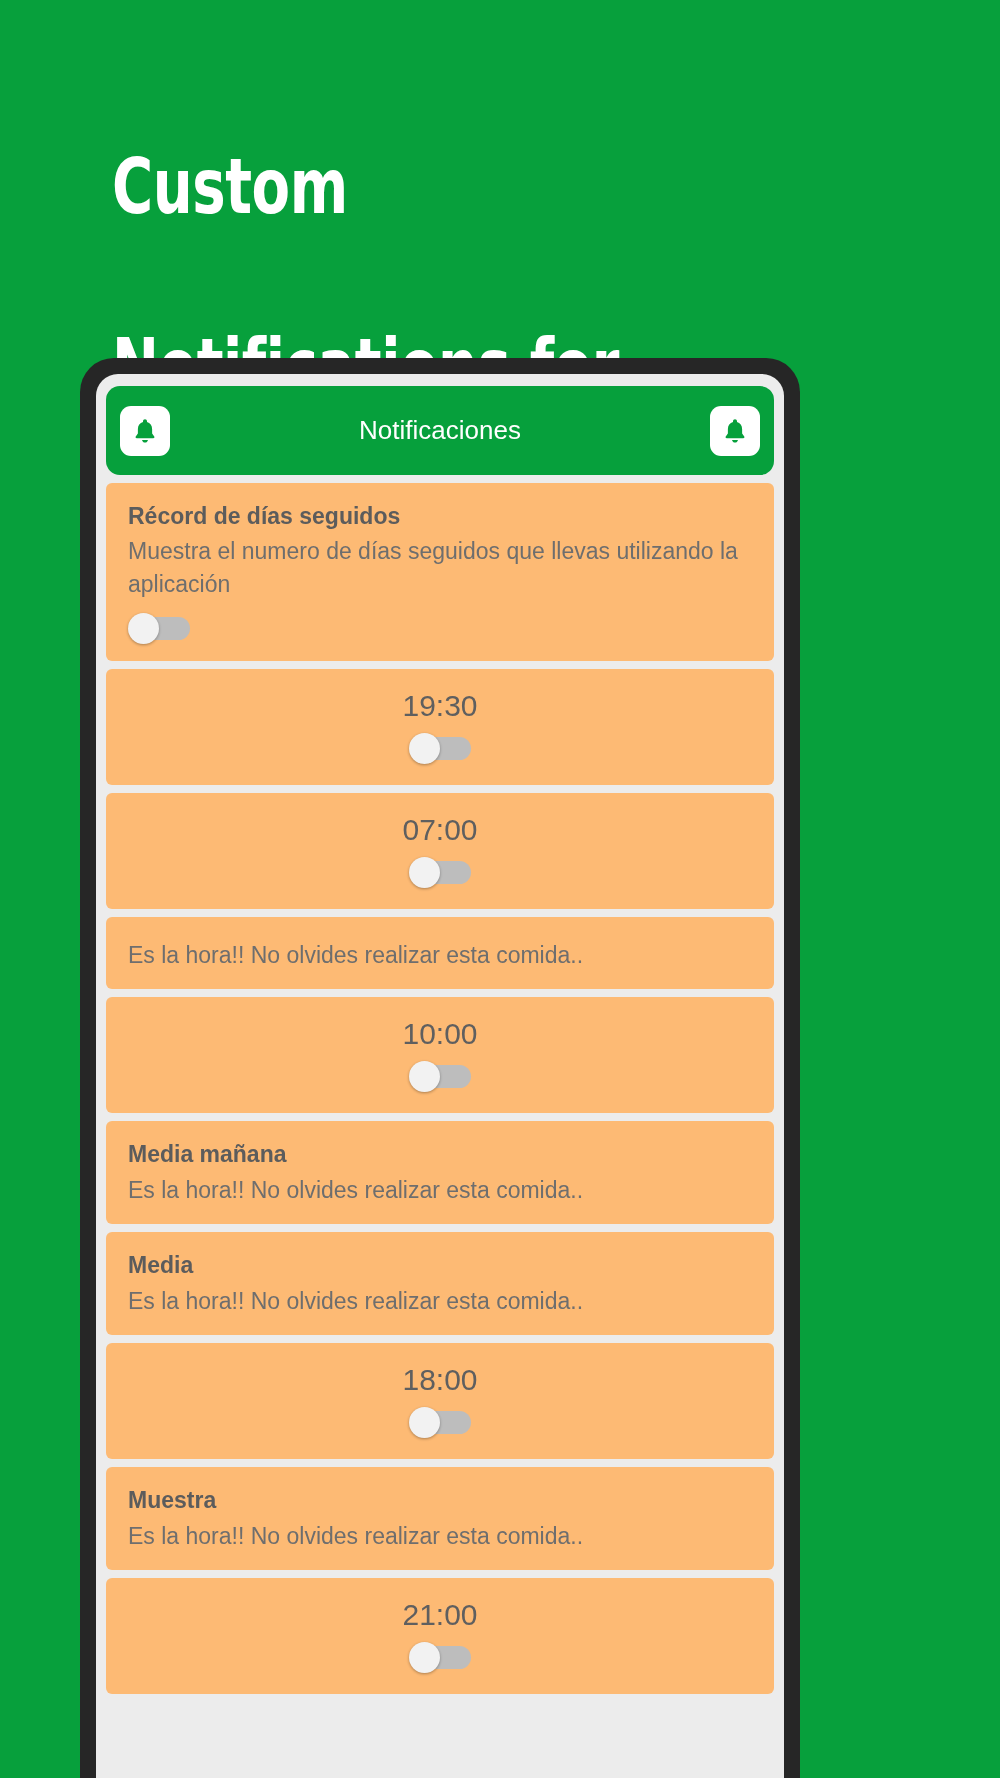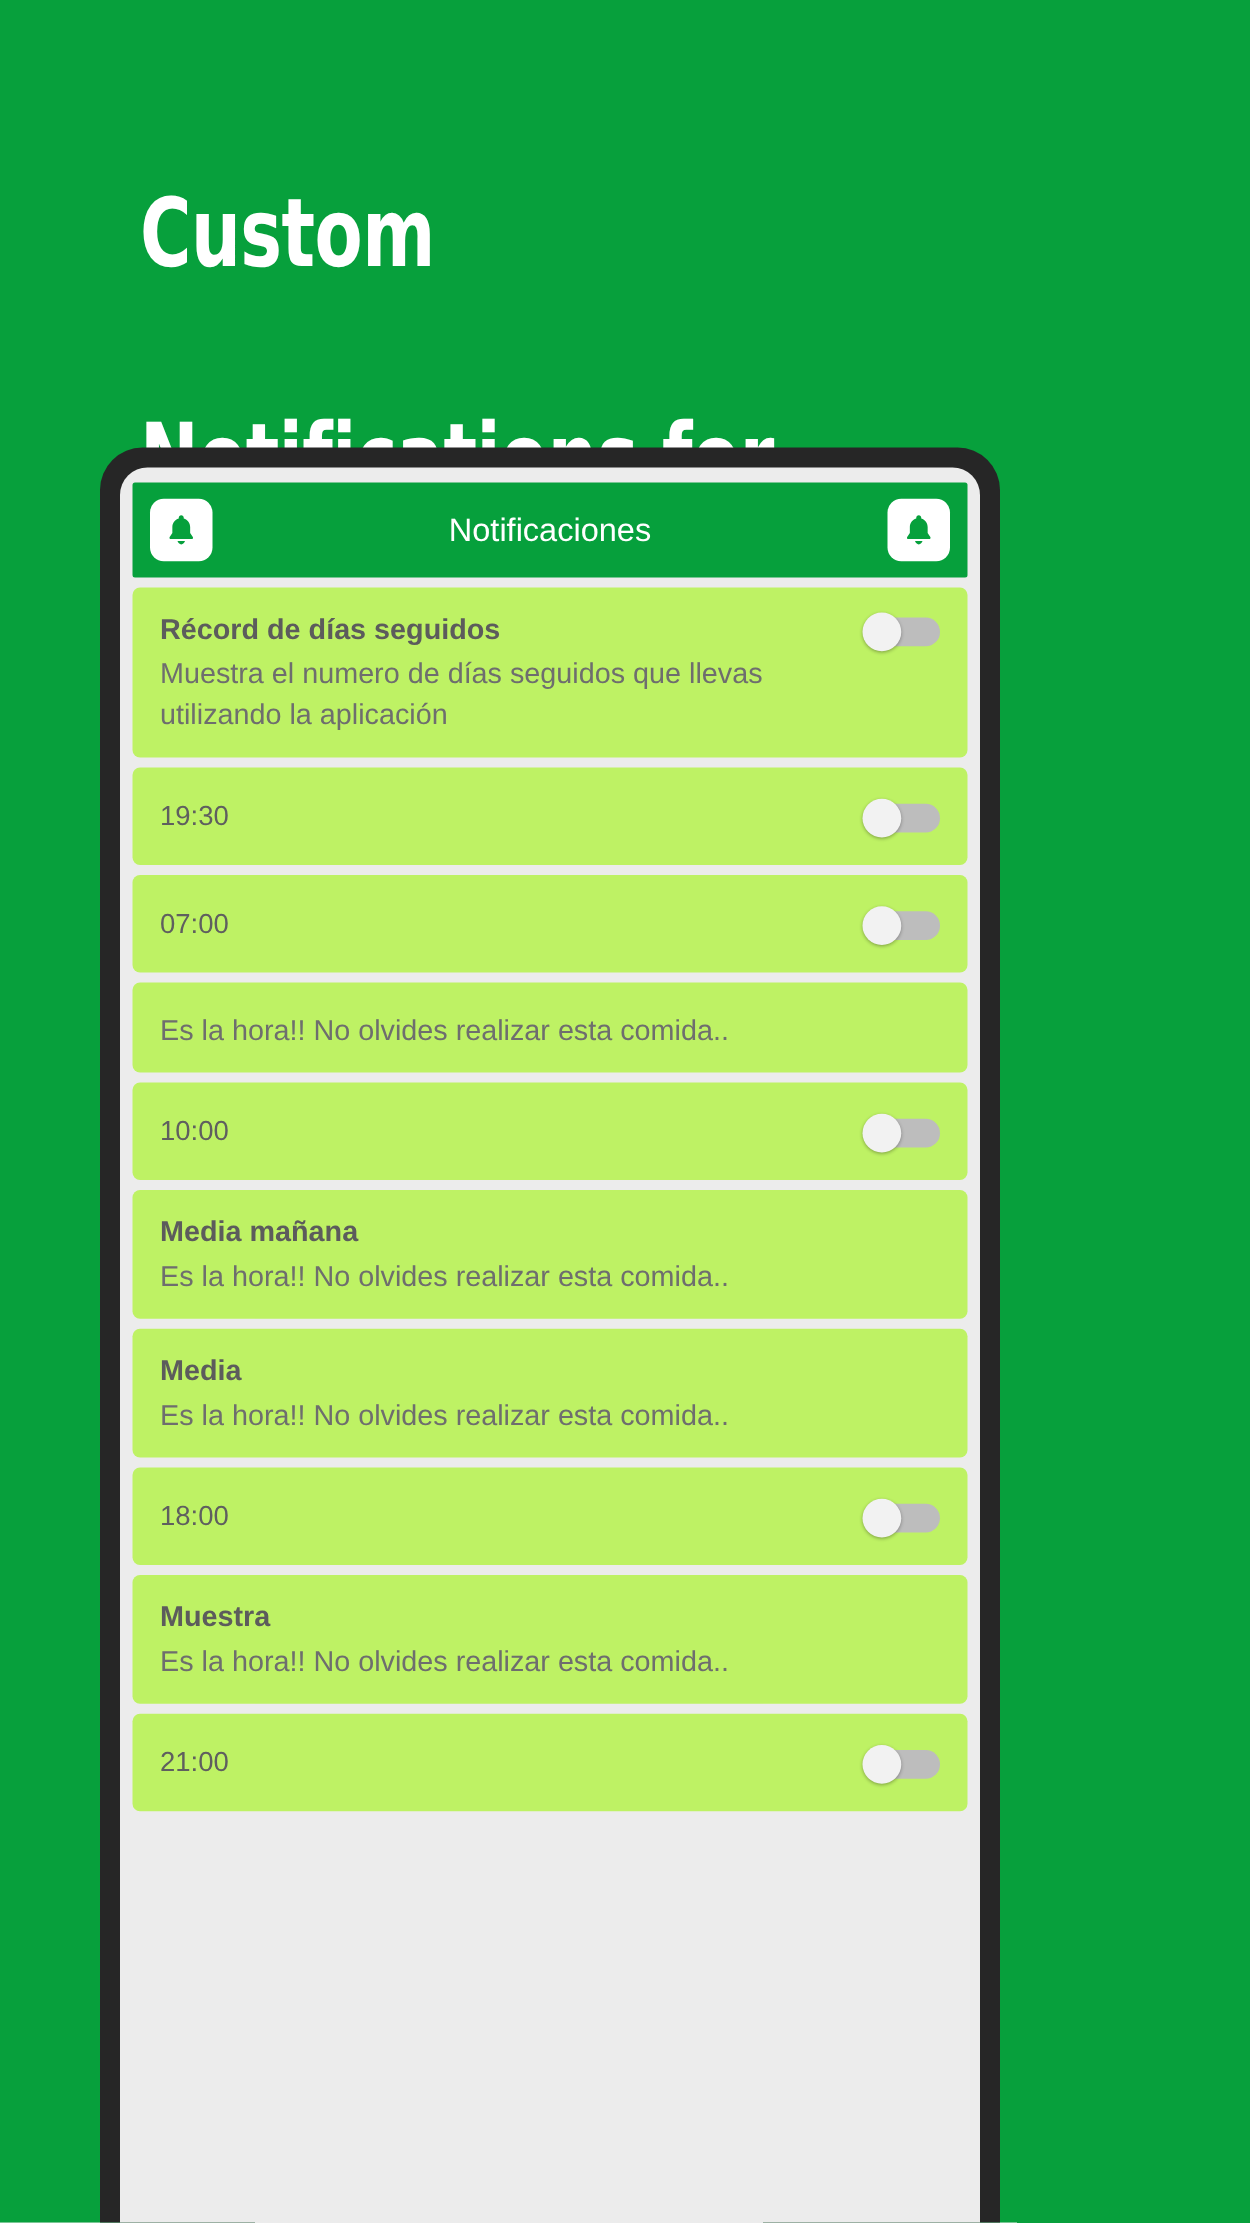--- a/index.html
+++ b/index.html
@@ -48,23 +48,23 @@
     height: 100%;
     background: #ececec;
     border-radius: 22px 22px 0 0;
     padding: 12px 10px 0 10px;
     overflow: hidden;
     position: relative;
   }
 
   
   .appbar {
-    height: 76px;
+    height: 89px;
     background: #06a03c;
-    border-radius: 2px;
+    border-radius: 14px;
     display: flex;
     align-items: center;
     padding: 0 14px;
     position: relative;
   }
   .bell-btn {
     width: 50px;
     height: 50px;
     background: #ffffff;
     border-radius: 11px;
@@ -81,28 +81,29 @@
     color: #ffffff;
     font-size: 26px;
     font-weight: 400;
     pointer-events: none;
   }
   .appbar-spacer { flex: 1 1 auto; }
 
   
   .list { padding-top: 8px; }
   .card {
-    background: #bef264;
+    background: #fdba74;
     border-radius: 6px;
     margin-bottom: 8px;
     padding: 18px 22px;
     display: flex;
     align-items: flex-start;
     justify-content: space-between;
     gap: 10px;
+    flex-direction: column;
   }
   .card.time-row {
     align-items: center;
     padding: 22px 22px;
     min-height: 78px;
   }
   .card-texts { flex: 1 1 auto; min-width: 0; }
   .card-title {
     font-size: 23px;
     font-weight: 700;
@@ -110,21 +111,21 @@
     line-height: 1.32;
   }
   .card-desc {
     font-size: 23px;
     font-weight: 400;
     color: #6e6e6e;
     line-height: 1.42;
     margin-top: 4px;
   }
   .time-label {
-    font-size: 22px;
+    font-size: 30px;
     font-weight: 400;
     color: #5f5f5f;
     line-height: 1;
   }
 
   
   .toggle {
     flex: 0 0 auto;
     width: 62px;
     height: 30px;

